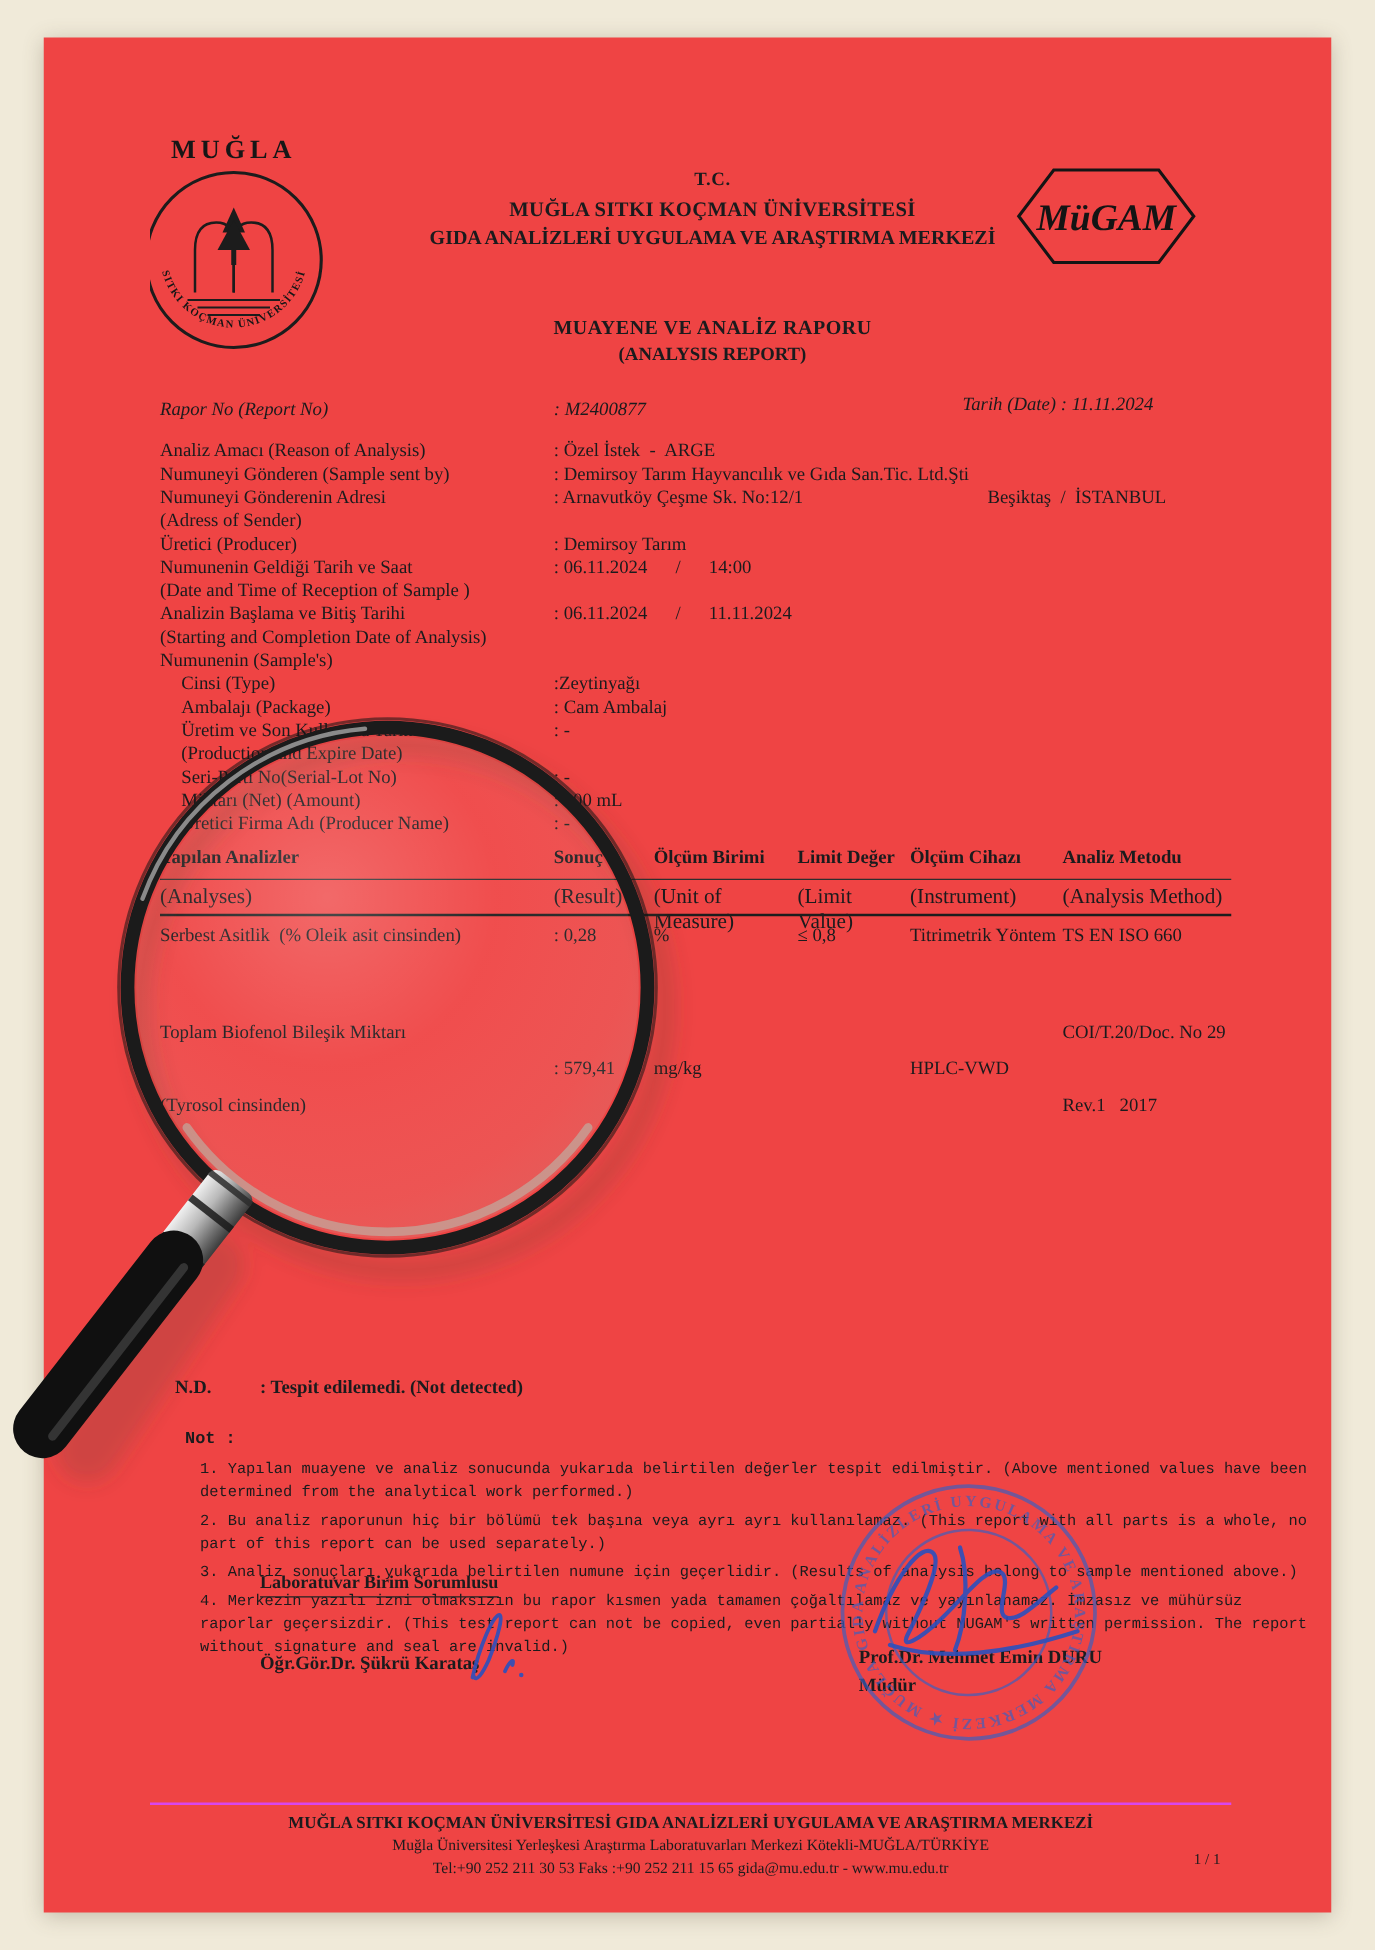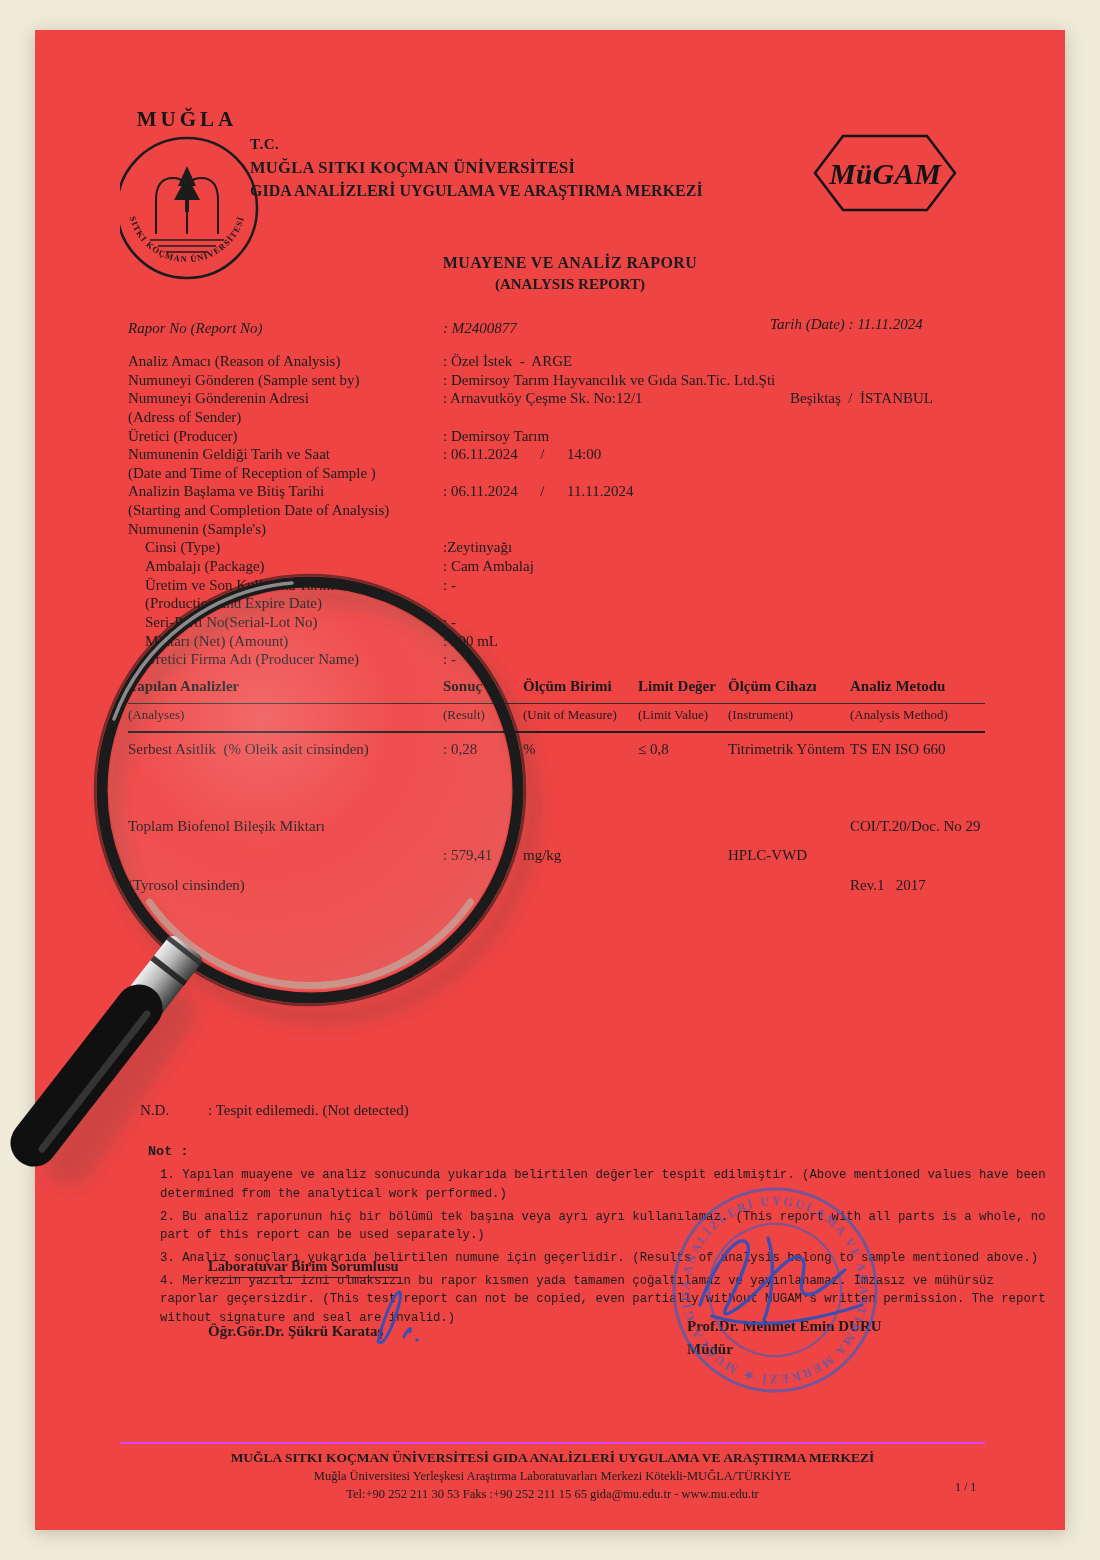--- a/index.html
+++ b/index.html
@@ -3,21 +3,21 @@
 <meta charset="utf-8">
 <style>
   * { margin:0; padding:0; box-sizing:border-box; }
   html,body { width:1100px; height:1560px; }
   body { background:#f0ead9; font-family:"Liberation Serif", serif; color:#1b1b1d; position:relative; overflow:hidden; }
   .canvas { position:absolute; inset:0; }
   .page { position:absolute; left:35px; top:30px; width:1030px; height:1500px; background:#ef4444; box-shadow:0 3px 16px rgba(90,80,60,.30); }
 
   
   .mugla-logo { position:absolute; left:85px; top:70px; width:150px; height:218px; }
-  .header-center { position:absolute; left:215px; top:106px; width:640px; text-align:left; }
+  .header-center { position:absolute; left:215px; top:106px; width:640px; text-align:center; }
   .h-tc { font-weight:bold; font-size:15px; letter-spacing:.5px; }
   .h-univ { font-weight:bold; font-size:16.5px; margin-top:5px; letter-spacing:.3px; }
   .h-centername { font-weight:bold; font-size:16px; margin-top:4px; }
   .mugam-logo { position:absolute; left:770px; top:100px; width:160px; height:86px; }
   .report-title { position:absolute; left:215px; top:224px; width:640px; text-align:center; }
   .rt-tr { font-weight:bold; font-size:16px; letter-spacing:.4px; }
   .rt-en { font-weight:bold; font-size:15px; margin-top:4px; }
 
   
   .report-row { position:absolute; left:93px; top:290px; width:857px; font-size:15px;font-style:italic; }
@@ -28,31 +28,31 @@
   .fl { width:315px; flex:none; }
   .ind { padding-left:17px; }
   .ind .fl { width:298px; }
   .fv { white-space:pre-wrap; }
   .fr { position:absolute; left:662px; top:0; white-space:pre-wrap; }
 
   
   .analysis-table { position:absolute; left:93px; top:648px; width:857px; height:200px; font-size:15px; }
   .tg { display:grid; grid-template-columns:315px 80px 115px 90px 122px 135px; width:857px; position:absolute; left:0; }
   .thr { top:0; font-weight:bold; }
-  .the { top:29px; font-size:13px; }
+  .the { top:29px; font-size:17px; }
   .hline1 { position:absolute; left:0; right:0; top:25px; border-top:1.5px solid #2e2e2e; }
   .hline2 { position:absolute; left:0; right:0; top:53px; border-top:2.5px solid #1d1d1d; }
   .trow { line-height:19.5px; }
   .t1 { top:62px; }
   .t2 { top:100px; }
   .t2 .cmid { align-self:center; }
   .cell { white-space:pre-wrap; }
 
   
-  .nd { position:absolute; left:105px; top:1072px; font-weight:normal; font-size:15px; }
+  .nd { position:absolute; left:105px; top:1072px; font-weight:bold; font-size:15px; }
   .nd-label { display:inline-block; width:68px; }
   .notes { position:absolute; left:113px; top:1112px; width:905px; font-size:12.3px; line-height:1.5;font-family:Liberation Mono, monospace; }
   .notes-title { font-weight:bold; font-size:13.5px; margin-bottom:4px; }
   .note-item { margin-left:12px; margin-bottom:4.5px; }
 
   
   .lab-title { position:absolute; left:173px; top:1228px; font-weight:bold; font-size:14.5px; border-bottom:1.5px solid #222; padding-bottom:2px; }
   .sig-left-name { position:absolute; left:173px; top:1293px; font-weight:bold; font-size:15px; }
   .sig-right { position:absolute; left:652px; top:1288px; width:250px; text-align:left; }
   .sig-right-name { font-weight:bold; font-size:15px; }

